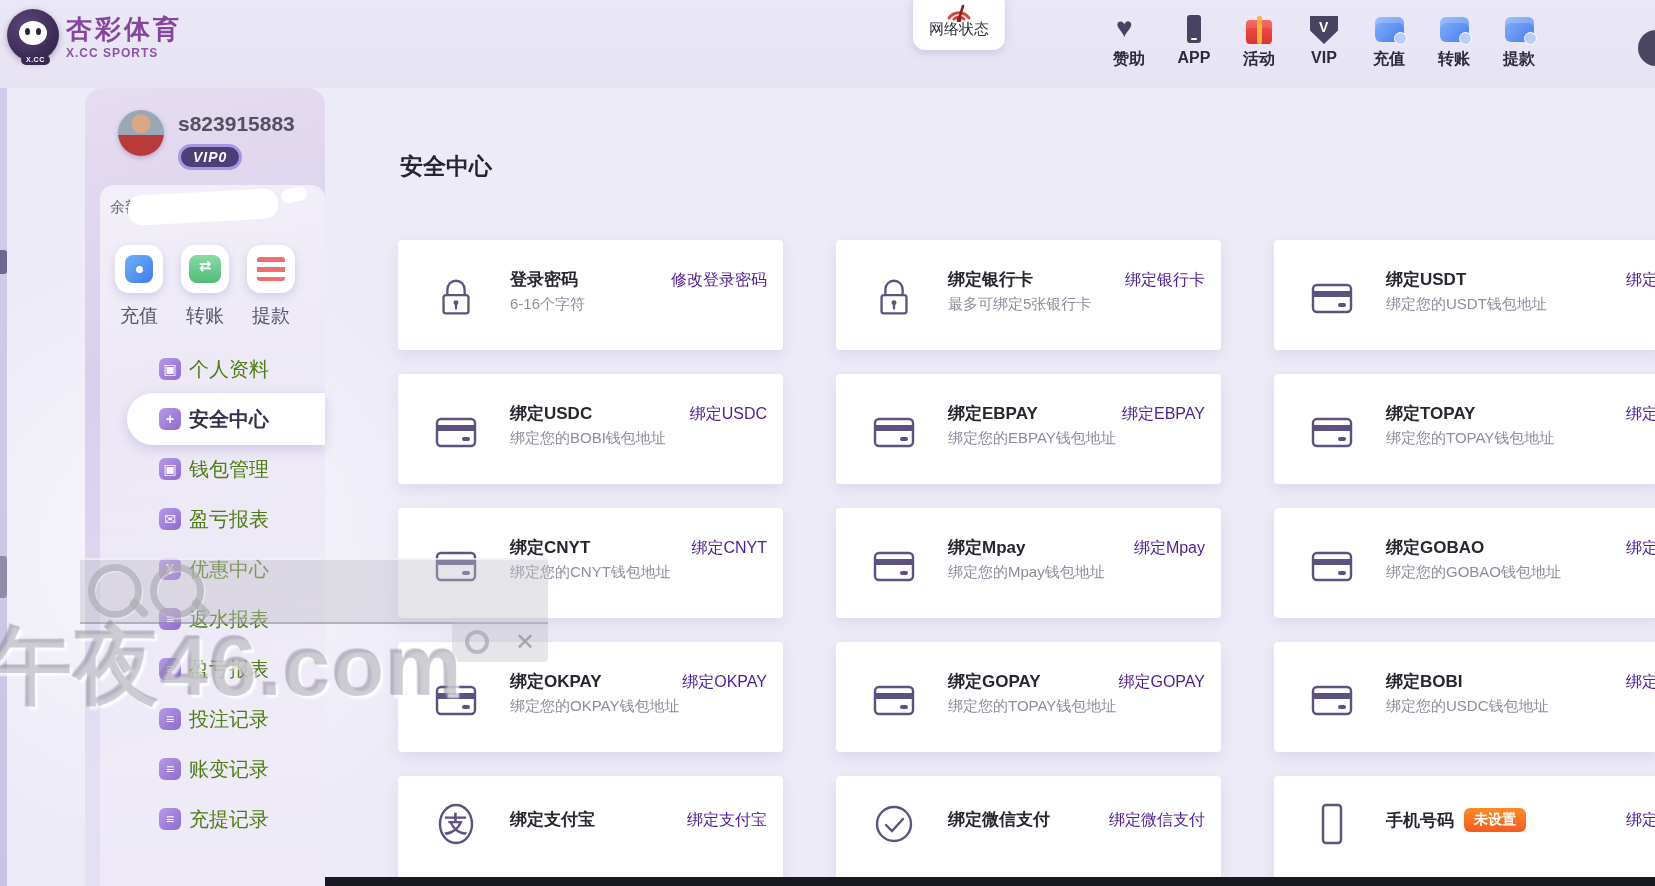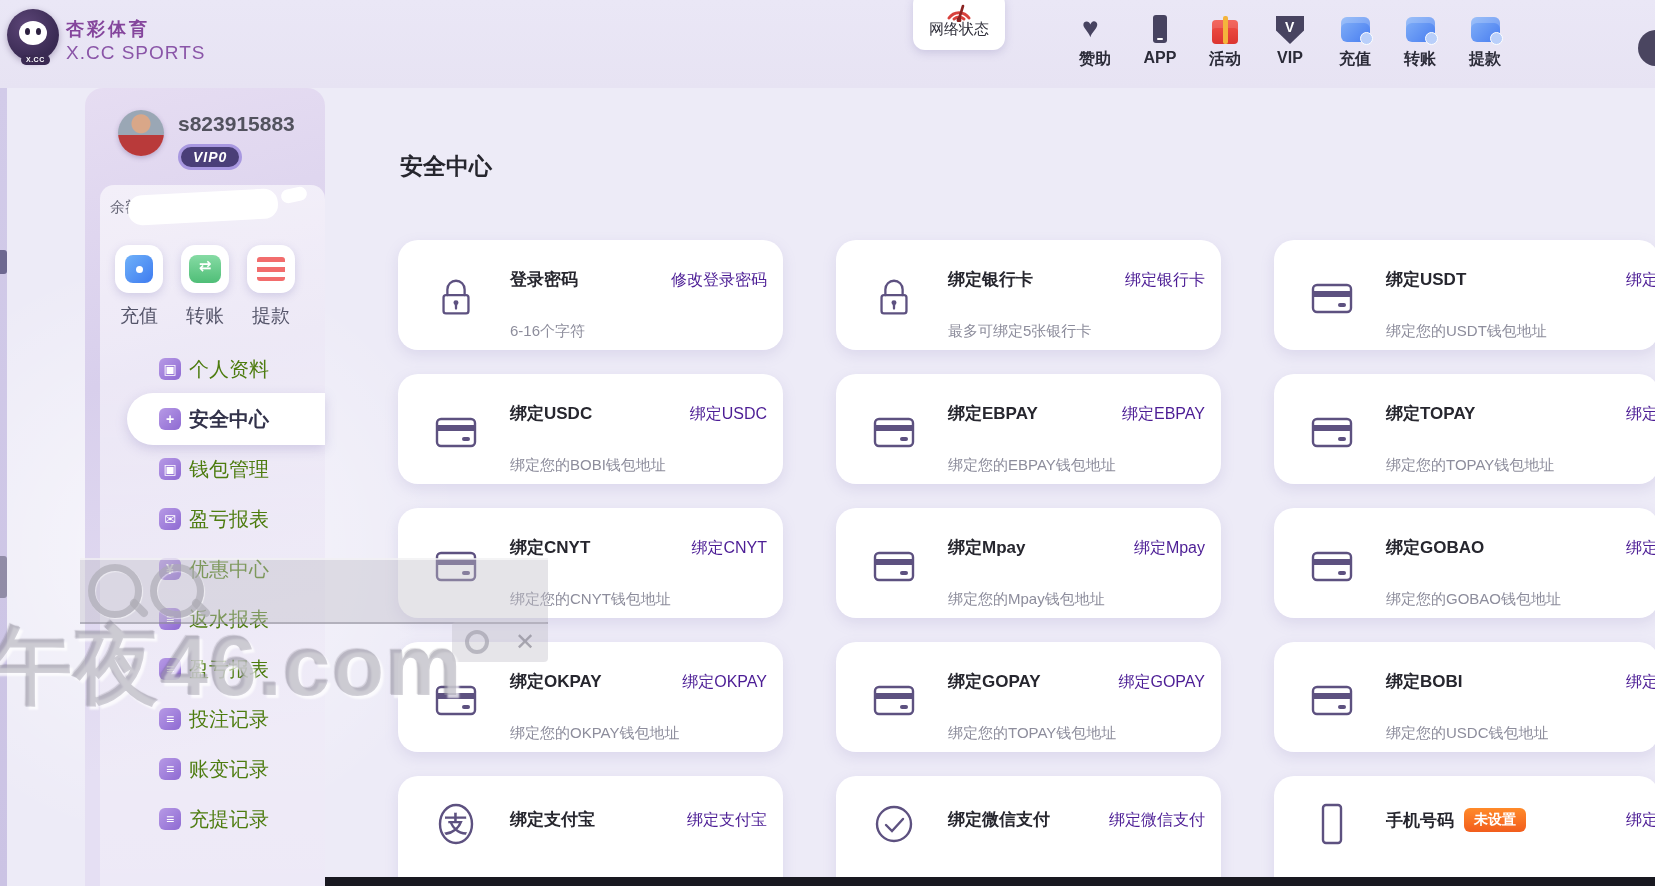--- a/index.html
+++ b/index.html
@@ -12,29 +12,29 @@
   .navbar{position:absolute;left:0;top:0;width:1655px;height:88px;z-index:30;
        background:linear-gradient(180deg,#eae7f6,#e7e3f3);}
   .logo-panda{position:absolute;left:7px;top:9px;width:52px;height:52px;border-radius:50%;
        background:radial-gradient(circle at 36% 32%,#5c4577,#392a52 70%);box-shadow:0 2px 6px rgba(60,40,90,.35);}
   .logo-panda::before{content:"";position:absolute;left:12px;top:12px;width:28px;height:24px;border-radius:50%;background:#fff;}
   .logo-panda::after{content:"";position:absolute;left:18px;top:19px;width:5px;height:7px;border-radius:50%;
        background:#2c2040;box-shadow:11px 0 0 #2c2040;}
   .logo-tag{position:absolute;left:14px;top:46px;padding:0 5px;height:10px;line-height:10px;border-radius:5px;
        background:#3a2a52;color:#fff;font-size:7px;font-weight:bold;letter-spacing:.5px;}
   .brand{position:absolute;left:66px;top:14px;}
-  .brand .cn{font-size:18px;font-weight:800;color:#84459c;letter-spacing:3px;line-height:30px;}
-  .brand .en{font-size:19px;font-weight:400;color:#8a55a8;letter-spacing:1px;line-height:18px;}
+  .brand .cn{font-size:26px;font-weight:800;color:#84459c;letter-spacing:3px;line-height:30px;}
+  .brand .en{font-size:12px;font-weight:700;color:#8a55a8;letter-spacing:1px;line-height:18px;}
   .nav{position:absolute;left:200px;top:0;height:88px;display:flex;align-items:center;gap:32px;}
   .nav-item{font-size:20px;font-weight:700;color:#6b4a9c;white-space:nowrap;cursor:pointer;}
   .net-status{position:absolute;left:913px;top:-8px;width:92px;height:58px;background:#fff;border-radius:12px;
        box-shadow:0 3px 8px rgba(120,110,170,.25);text-align:center;z-index:31;}
   .net-status svg{margin-top:10px;}
   .net-status .lbl{font-size:15px;color:#2f2f3a;margin-top:-2px;}
-  .top-actions{position:absolute;left:1066px;top:6px;display:flex;}
+  .top-actions{position:absolute;left:1100px;top:6px;display:flex;}
   .ta{width:58px;display:flex;flex-direction:column;align-items:center;cursor:pointer;}
   .ta.v-gap{margin-left:38px;}
   .ta+.ta{margin-left:7px;}
   .ta.v-gap+.ta{margin-left:7px;}
   .ta .tlabel{font-size:16px;font-weight:600;color:#2b2b38;margin-top:3px;}
   .tico{position:relative;width:34px;height:32px;margin-top:8px;}
   .icon-sponsor .tico::before{content:"♥";position:absolute;left:4px;top:-2px;font-size:28px;color:#474360;}
   .icon-app .tico::before{content:"";position:absolute;left:10px;top:1px;width:14px;height:28px;border-radius:3px;background:#474360;}
   .icon-app .tico::after{content:"";position:absolute;left:14px;top:24px;width:6px;height:2px;background:#fff;border-radius:1px;}
   .icon-activity .tico::before{content:"";position:absolute;left:4px;top:6px;width:26px;height:24px;border-radius:4px;
@@ -81,38 +81,38 @@
   .menu-item.active::before{content:"";position:absolute;left:42px;right:0;top:-1px;bottom:-1px;background:#fff;
        border-radius:26px 0 0 26px;box-shadow:0 4px 12px rgba(140,130,190,.3);}
   .m-ico{position:absolute;left:74px;width:22px;height:22px;border-radius:6px;z-index:1;
        background:linear-gradient(135deg,#b79ae6,#8e6ad2);color:#fff;font-size:14px;line-height:22px;text-align:center;font-weight:bold;}
   .m-label{position:relative;z-index:1;margin-left:104px;font-size:20px;color:#4d7c0f;}
   .menu-item.active .m-label{color:#32324a;font-weight:600;}
   
   .page-title{position:absolute;left:400px;top:136px;font-size:23px;font-weight:800;color:#26262e;z-index:20;}
   .cards{position:absolute;left:398px;top:240px;display:grid;grid-template-columns:repeat(3,385px);
        column-gap:53px;row-gap:24px;z-index:20;}
-  .card{position:relative;width:385px;height:110px;background:#fff;border-radius:20px;
+  .card{position:relative;width:385px;height:110px;background:#fff;border-radius:4px;
        box-shadow:0 5px 14px rgba(140,130,190,.18);}
   .card.v-tall{height:150px;}
   .cicon{position:absolute;left:34px;top:34px;width:48px;height:48px;display:none;align-items:center;justify-content:center;}
   .card.v-tall .cicon{top:24px;}
   .card.icon-lock .ic-lock{display:flex;}
   .card.icon-card .ic-card{display:flex;}
   .card.icon-alipay .ic-alipay{display:flex;}
   .card.icon-wechat .ic-wechat{display:flex;}
   .card.icon-phone .ic-phone{display:flex;}
   .ctitle{position:absolute;left:112px;top:28px;margin:0;font-size:17px;font-weight:700;color:#26262e;white-space:nowrap;display:flex;align-items:center;}
   .card.v-tall .ctitle{top:32px;}
   .badge{margin-left:10px;padding:3px 10px;border-radius:6px;background:linear-gradient(180deg,#ff8a2a,#f25d1d);
        color:#fff;font-size:14px;font-weight:600;}
   .clink{position:absolute;right:16px;top:30px;font-size:16px;color:#4c1d95;white-space:nowrap;cursor:pointer;text-decoration:none;}
   .card.v-tall .clink{top:34px;}
   .card:nth-child(3n) .clink{right:auto;left:352px;}
-  .csub{position:absolute;left:112px;top:82px;margin:0;font-size:15px;color:#8d8d9c;white-space:nowrap;}
+  .csub{position:absolute;left:112px;top:55px;margin:0;font-size:15px;color:#8d8d9c;white-space:nowrap;}
   .card.v-tall .csub{top:100px;}
   
   .wm-band{position:absolute;left:80px;top:558px;width:468px;height:62px;z-index:50;
        background:rgba(193,191,200,.42);border-top:2px solid rgba(255,255,255,.6);
        border-bottom:2px solid rgba(110,108,122,.38);display:flex;align-items:center;}
   .wm-mag{position:relative;width:40px;height:40px;border:7px solid rgba(172,170,180,.65);border-radius:50%;
        margin-left:8px;flex:none;box-shadow:1px 1px 1px rgba(255,255,255,.6),inset 1px 1px 1px rgba(255,255,255,.5);}
   .wm-mag::after{content:"";position:absolute;left:33px;top:33px;width:22px;height:8px;border-radius:4px;
        background:rgba(172,170,180,.65);transform:rotate(45deg);}
   .wm-band .wm-text{flex:1;text-align:center;font-size:46px;font-weight:700;letter-spacing:6px;

